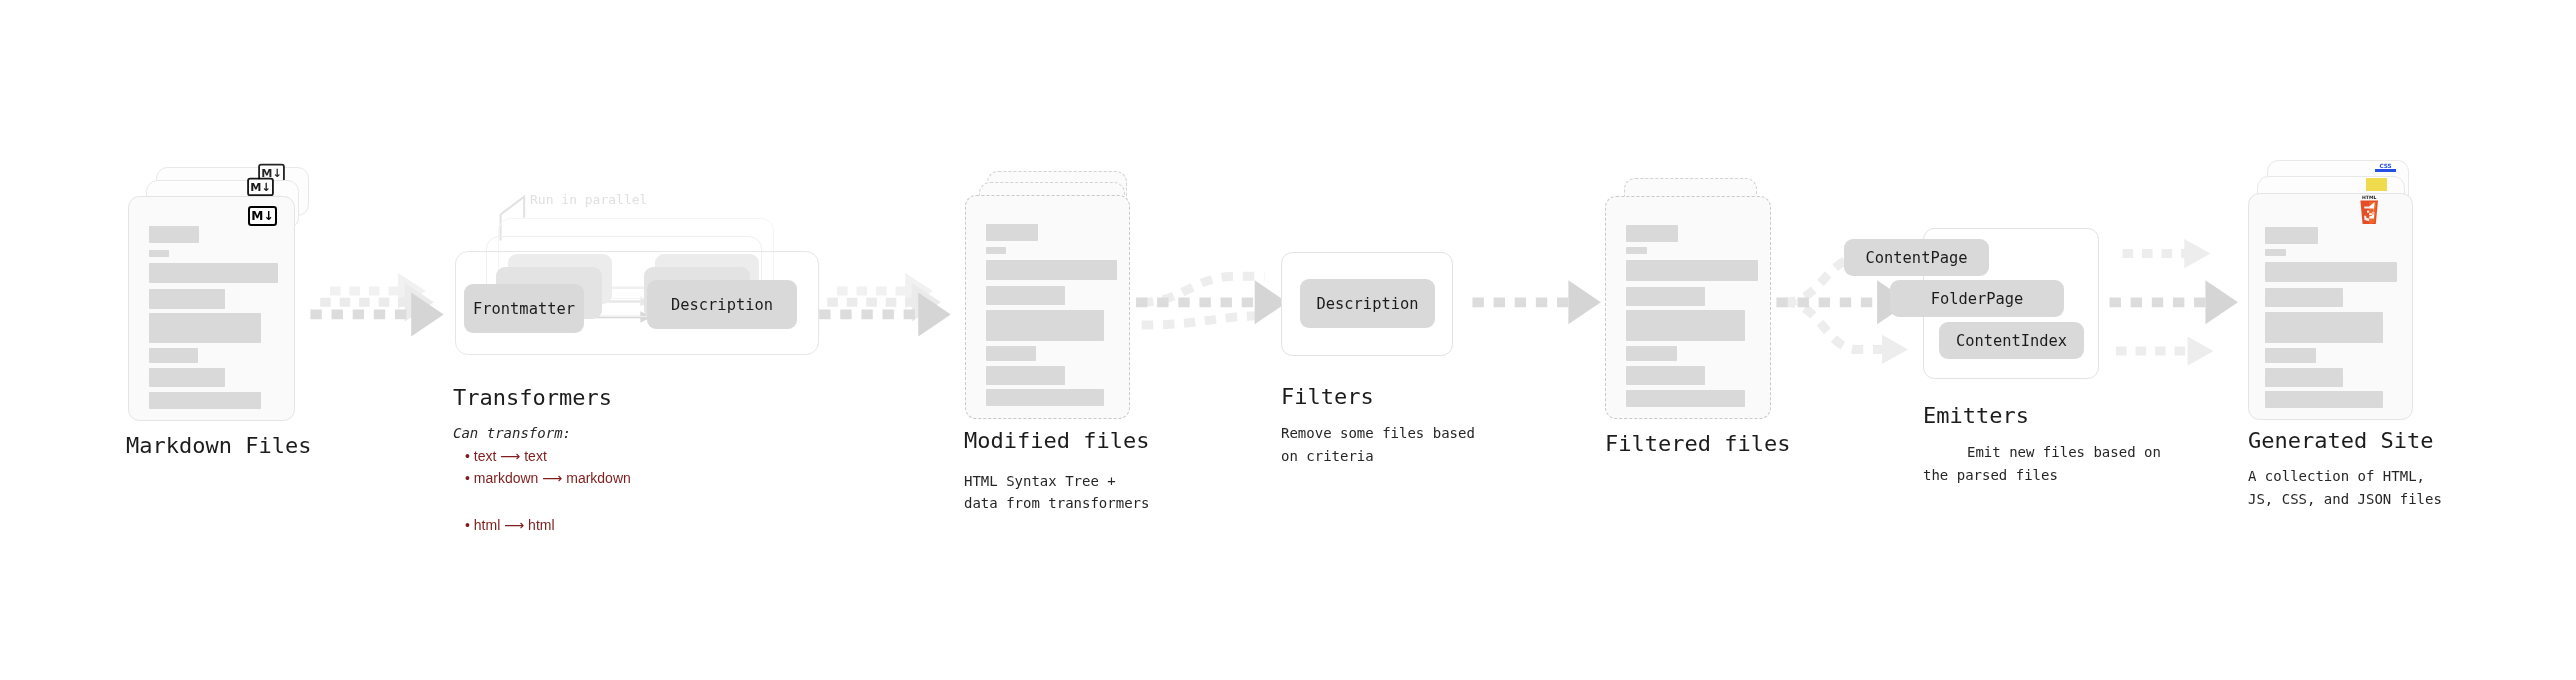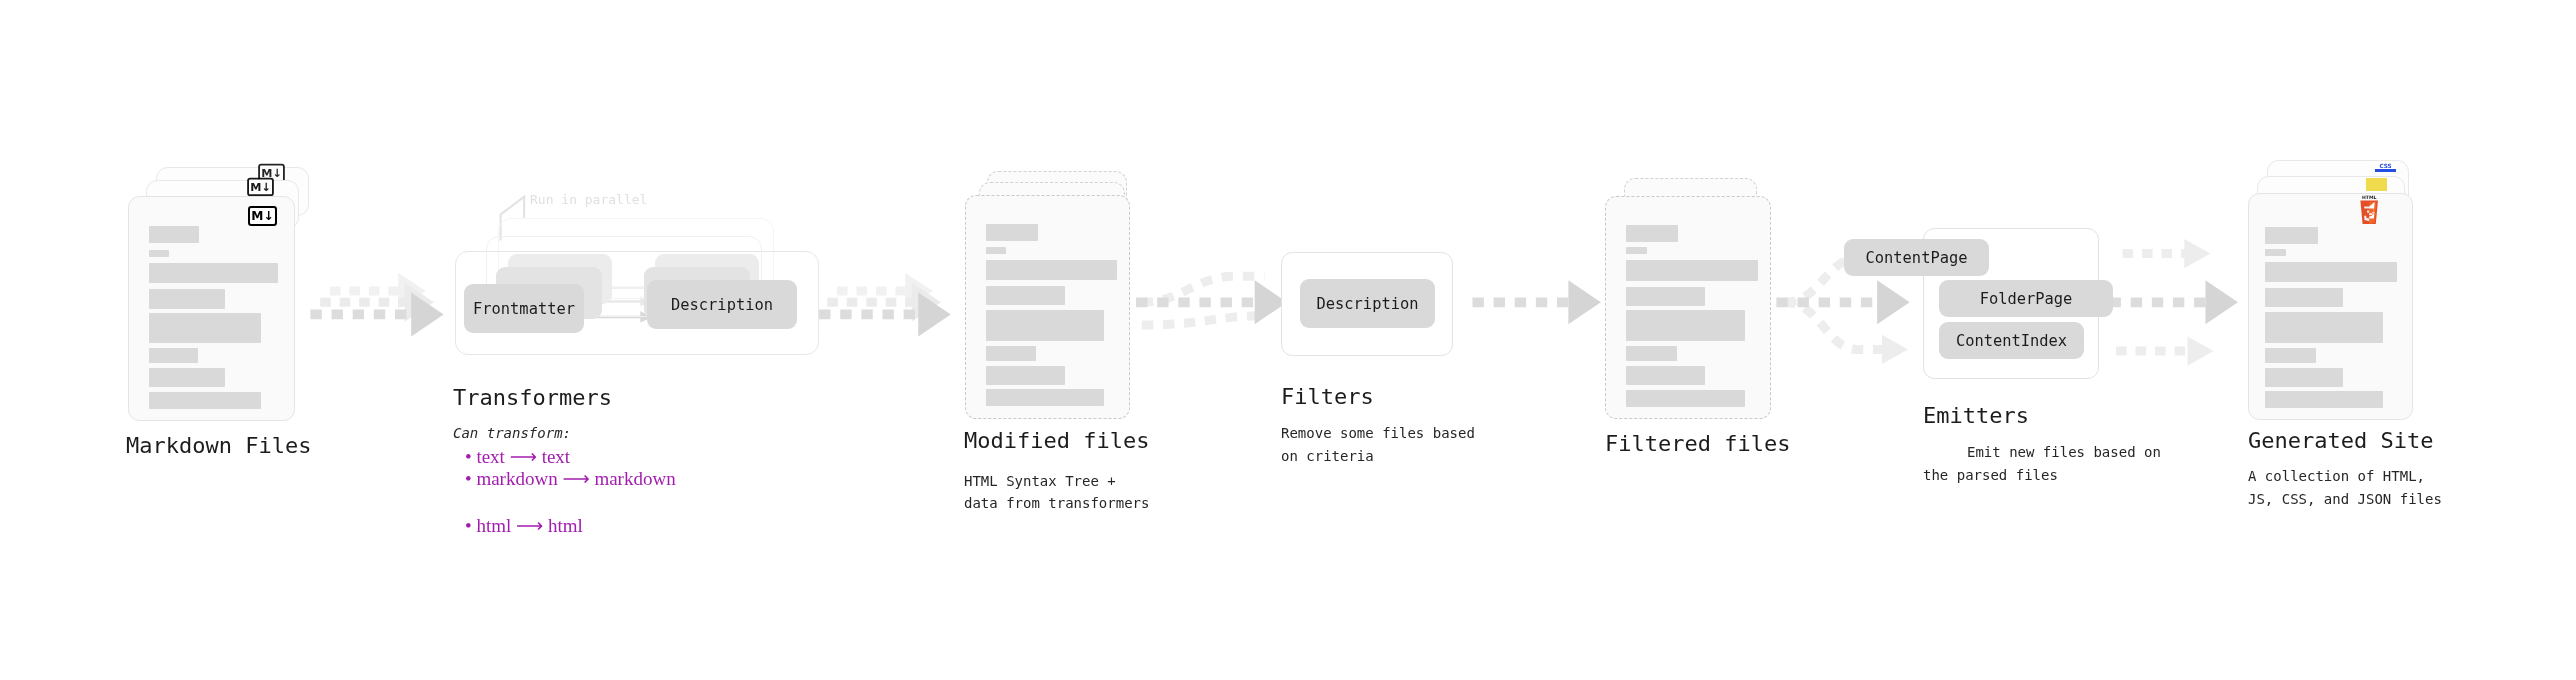--- a/index.html
+++ b/index.html
@@ -33,24 +33,24 @@
   .stage-sub {
     position: absolute;
     font-family: "DejaVu Sans Mono", "Liberation Mono", monospace;
     font-size: 14px;
     line-height: 23px;
     color: #262626;
     white-space: pre;
   }
   .stage-sub-list {
     position: absolute;
-    font-family: Liberation Serif, serif;
-    font-size: 19px;
+    font-family: Liberation Sans, sans-serif;
+    font-size: 14px;
     line-height: 23px;
-    color: #a21caf;
+    color: #7f1d1d;
     white-space: pre;
   }
 
   
   .doc {
     position: absolute;
     background: #fafafa;
     border: 1.2px solid #e4e4e4;
     border-radius: 11.4px;
     box-sizing: border-box;
@@ -336,21 +336,21 @@
       <div class="doc-bar" style="left:20.3px; top:169px; width:79px; height:18.7px;"></div>
       <div class="doc-bar" style="left:20.3px; top:193px; width:119px; height:17px;"></div>
     </div>
 
     <div class="stage-title" style="left:1605px; top:431px;">Filtered files</div>
   </div>
 
   <div>
     <div class="panel" style="left:1923px; top:228px; width:176px; height:151px;"></div>
     <div class="chip" style="left:1844px; top:239px; width:145px; height:37px;">ContentPage</div>
-    <div class="chip" style="left:1939px; top:280px; width:174px; height:37px;">FolderPage</div>
+    <div class="chip" style="left:1890px; top:280px; width:174px; height:37px;">FolderPage</div>
     <div class="chip" style="left:1939px; top:322px; width:145px; height:37px;">ContentIndex</div>
 
     <div class="stage-title" style="left:1923px; top:403px;">Emitters</div>
     <div class="stage-sub" style="left:1923px; top:441px;margin-left:44px;">Emit new files based on</div>
     <div class="stage-sub" style="left:1923px; top:464px;">the parsed files</div>
   </div>
 
   <div>
     <div class="ghost" style="left:2267px; top:160px; width:142px; height:47px;"></div>
     <div class="css-badge" style="left:2375px; top:163px;">CSS</div>

